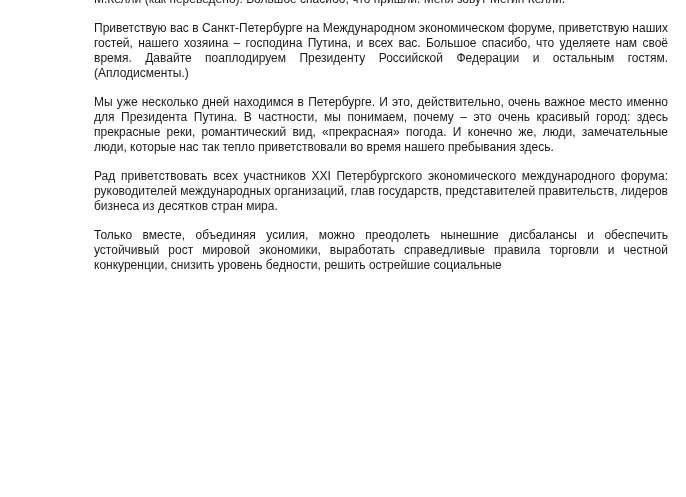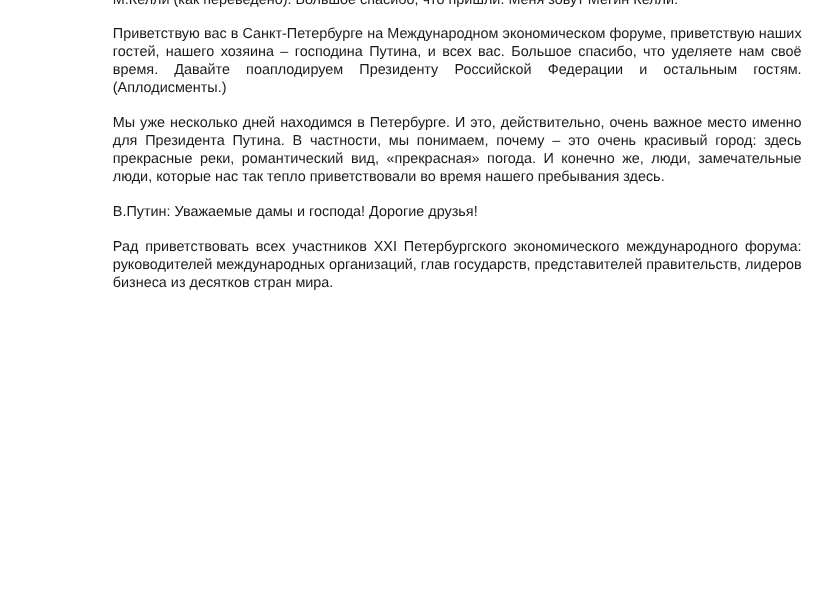--- a/index.html
+++ b/index.html
@@ -37,16 +37,16 @@
   }
 </style>
 </head>
 <body>
 
 <main class="doc-page">
   <article class="doc-body">
       <p>М.Келли (как переведено): Большое спасибо, что пришли. Меня зовут Мегин Келли.</p>
       <p>Приветствую вас в Санкт-Петербурге на Международном экономическом форуме, приветствую наших гостей, нашего хозяина – господина Путина, и всех вас. Большое спасибо, что уделяете нам своё время. Давайте поаплодируем Президенту Российской Федерации и остальным гостям. (Аплодисменты.)</p>
       <p>Мы уже несколько дней находимся в Петербурге. И это, действительно, очень важное место именно для Президента Путина. В частности, мы понимаем, почему – это очень красивый город: здесь прекрасные реки, романтический вид, «прекрасная» погода. И конечно же, люди, замечательные люди, которые нас так тепло приветствовали во время нашего пребывания здесь.</p>
-      <p>В.Путин: Уважаемые дамы и господа! Дорогие друзья!</p>
       <p>Рад приветствовать всех участников XXI Петербургского экономического международного форума: руководителей международных организаций, глав государств, представителей правительств, лидеров бизнеса из десятков стран мира.</p>
+      <p>Только вместе, объединяя усилия, можно преодолеть нынешние дисбалансы и обеспечить устойчивый рост мировой экономики, выработать справедливые правила торговли и честной конкуренции, снизить уровень бедности, решить острейшие социальные</p>
     </article>
 </main>
 
 </body></html>

